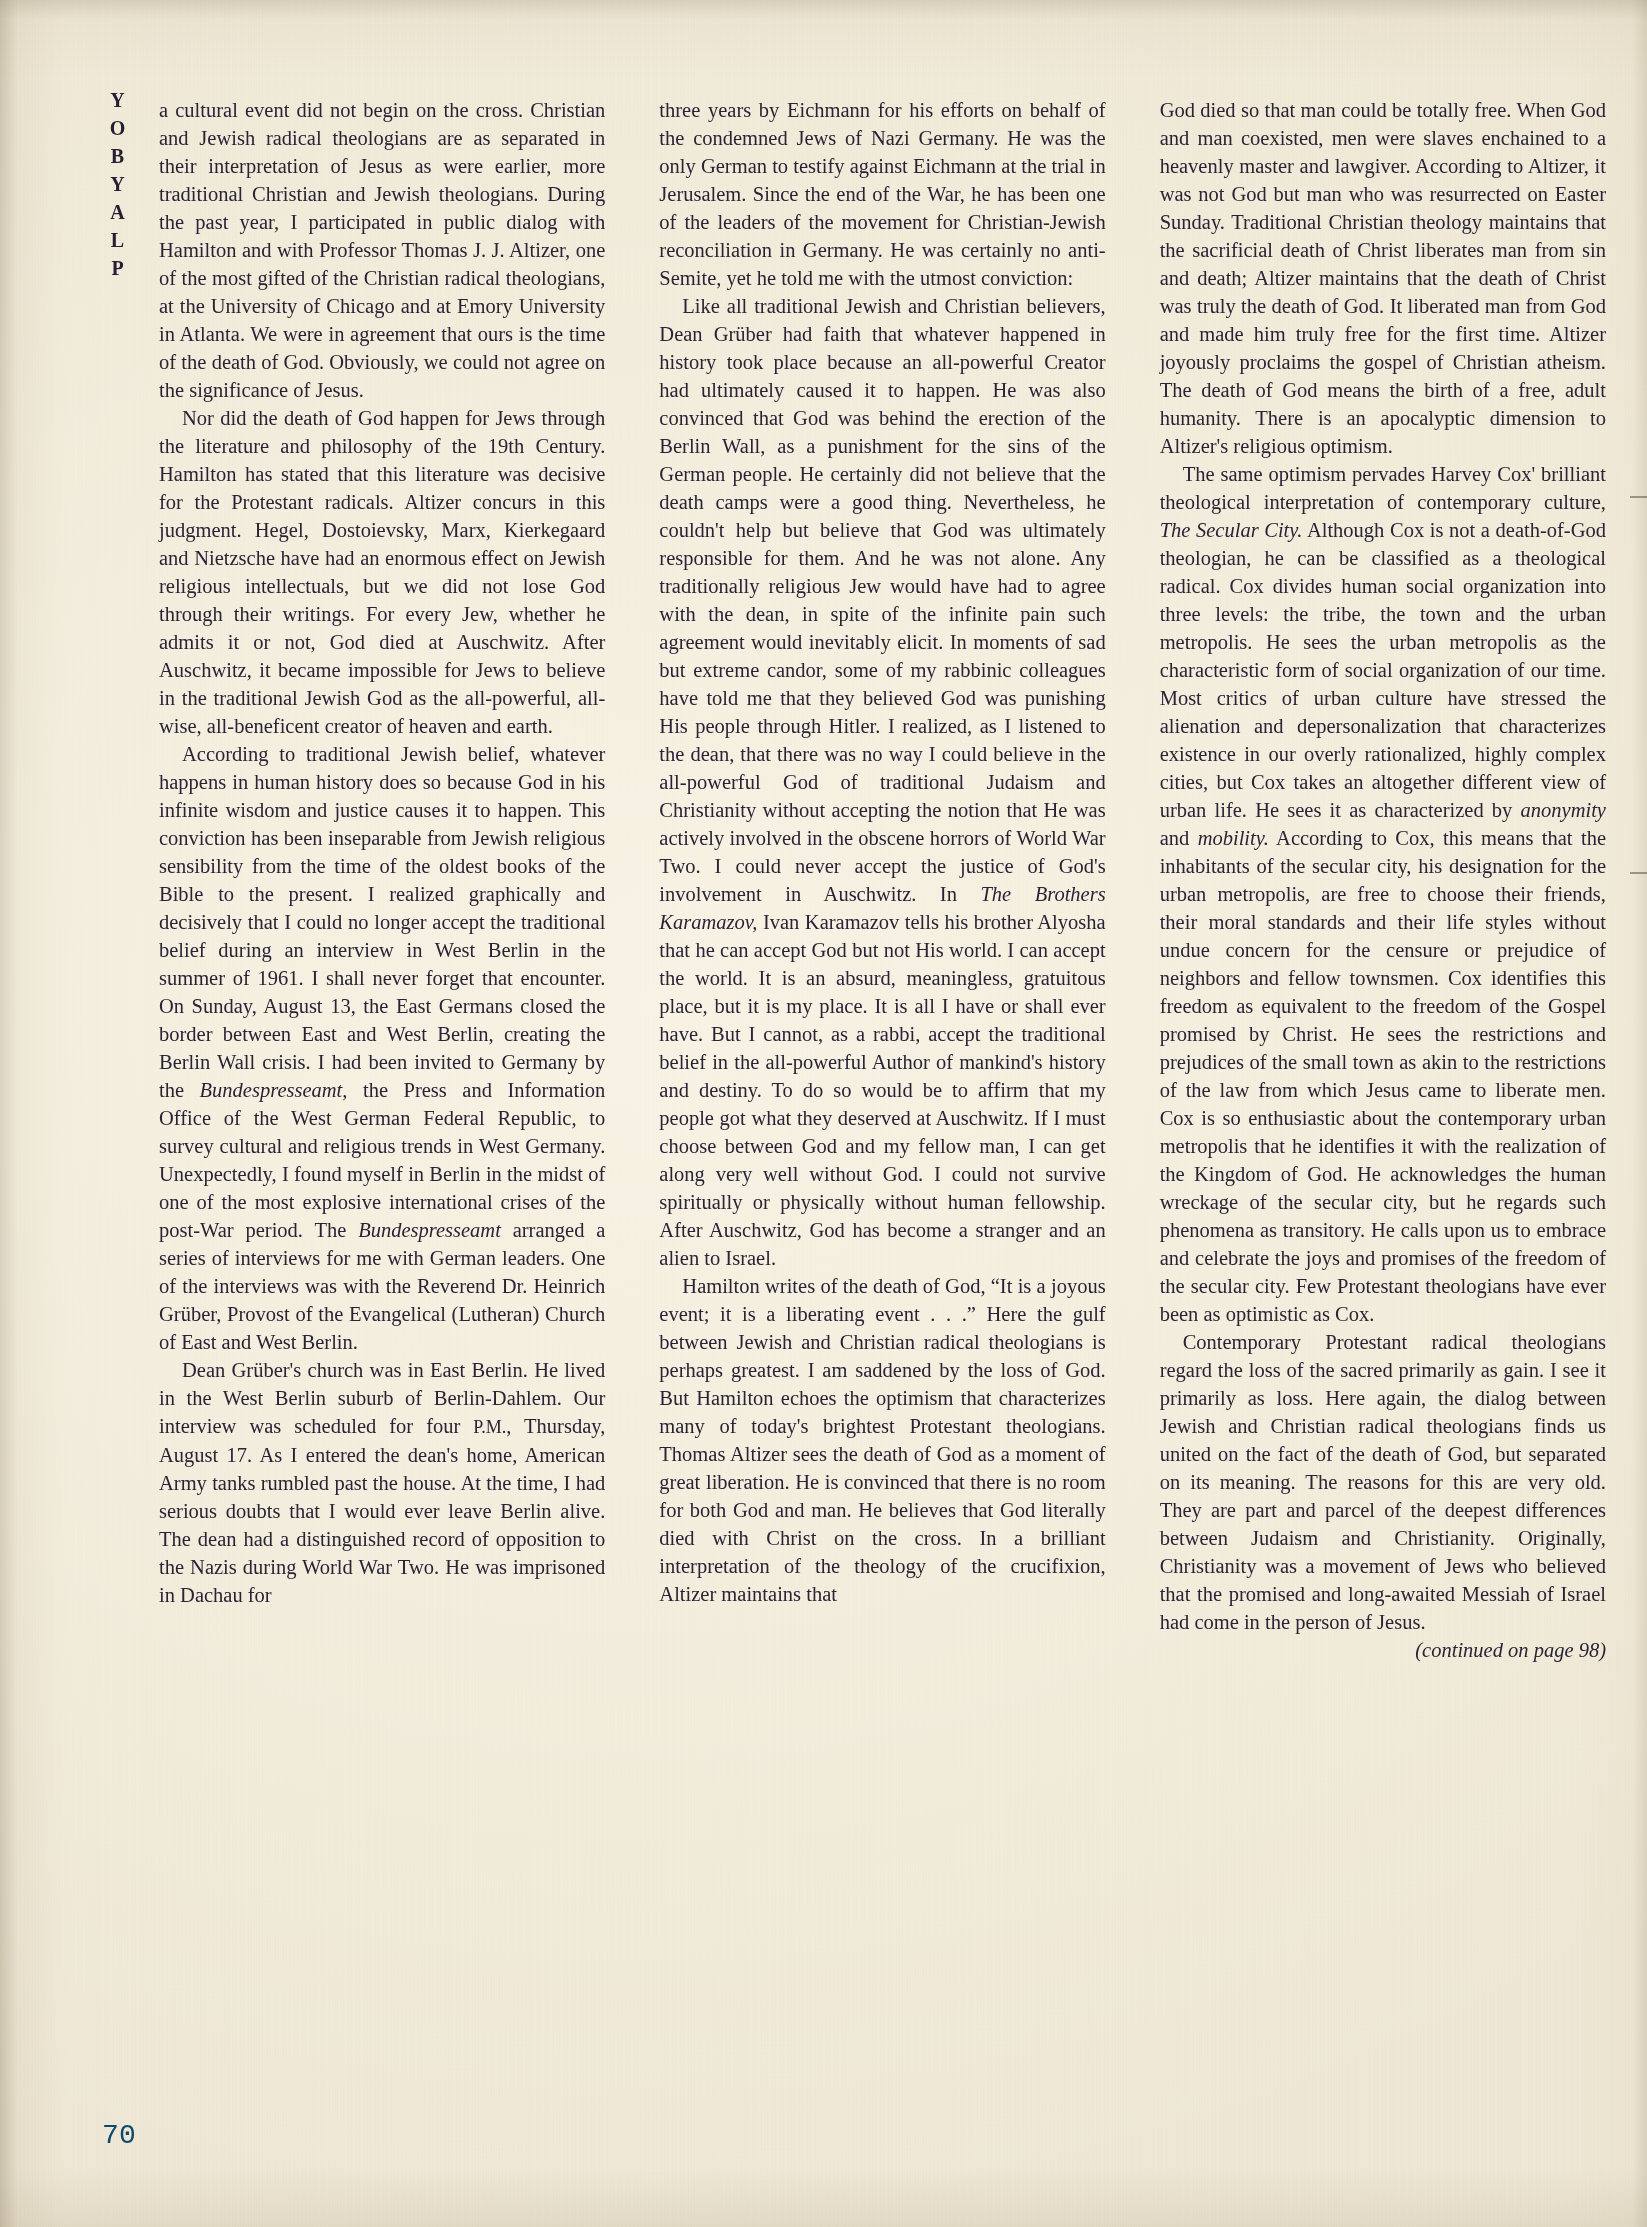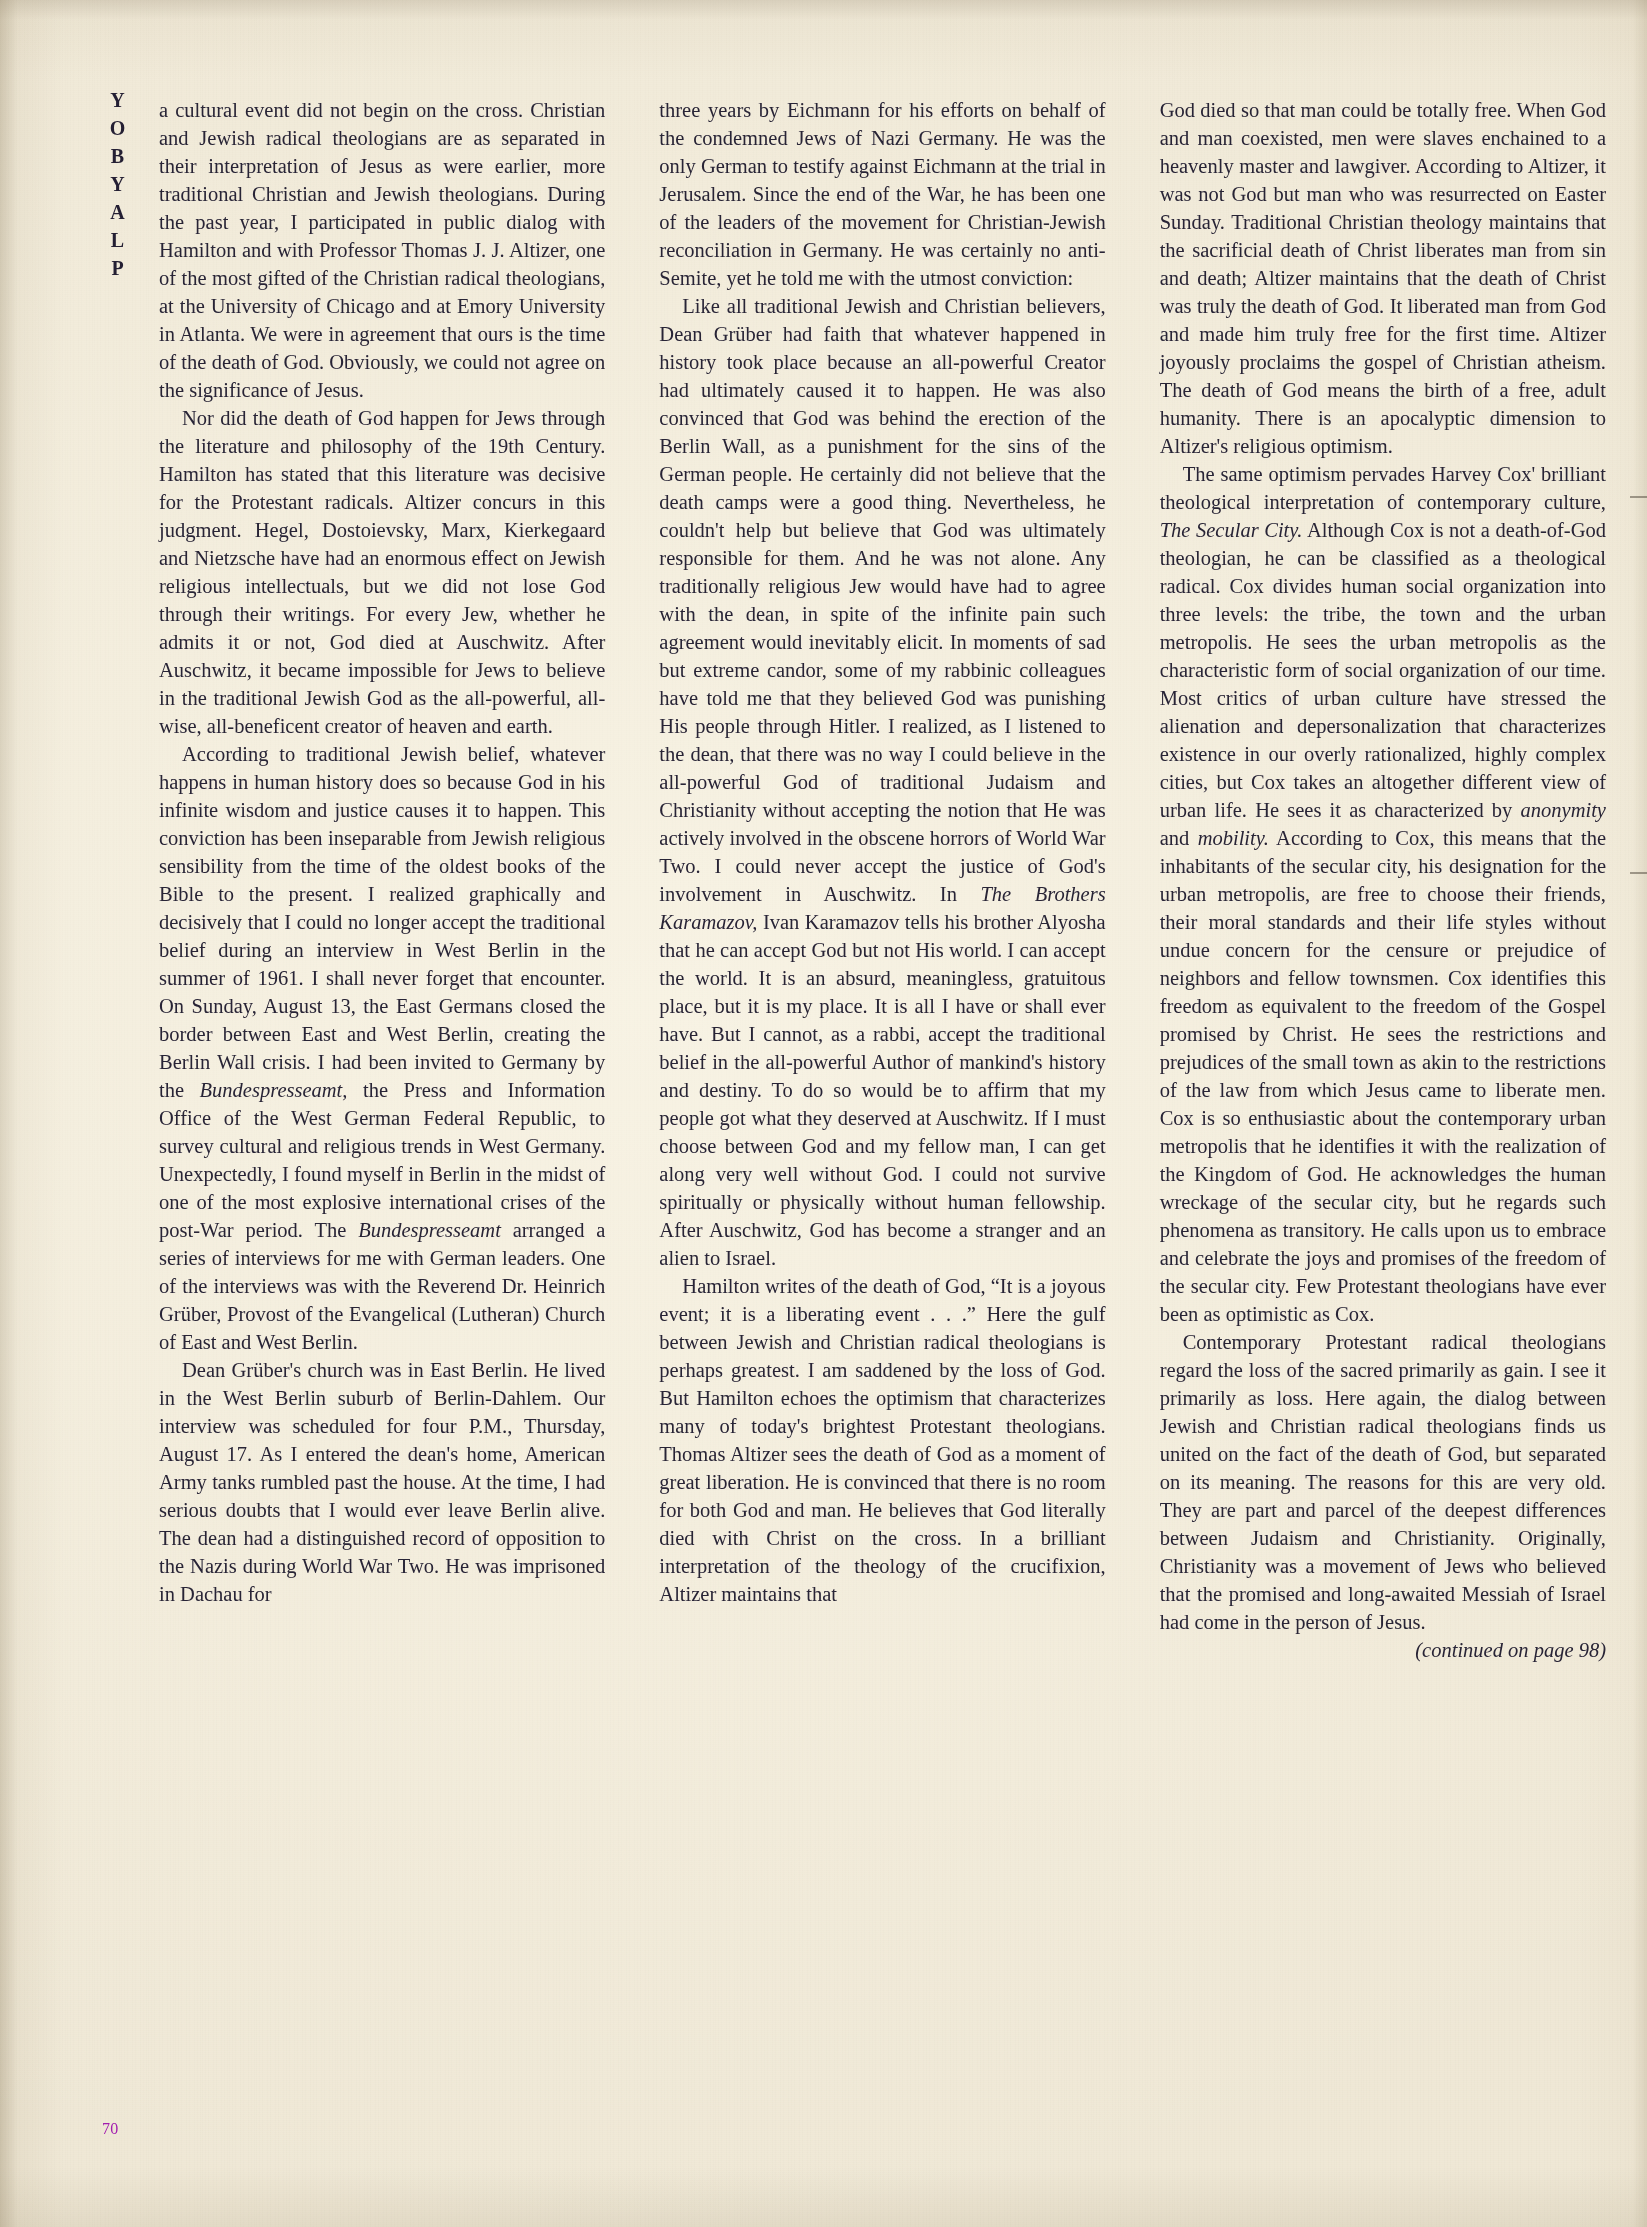--- a/index.html
+++ b/index.html
@@ -89,37 +89,37 @@
     text-indent: 0;
   }
   .col p.ind { text-indent: 23px; }
   .col p.quote {
     text-indent: 23px;
     font-style: italic;
   }
   .col i { font-style: italic; }
   .sc {
     font-variant: small-caps;
-    font-size: 21px;
+    font-size: 18px;
   }
   .contd {
     font-style: italic;
     text-align: right;
     text-indent: 0;
   }
   .col p.contd { text-align: right; }
 
   
   .folio {
     position: absolute;
     left: 102px;
     top: 2120px;
-    font-family: Liberation Serif, serif;
-    font-size: 16px;
-    color: #a21caf;
+    font-family: Liberation Mono, monospace;
+    font-size: 28px;
+    color: #0c4a6e;
     letter-spacing: 0.3px;
   }
 
   
   .edge-mark {
     position: absolute;
     right: 0;
     width: 17.5px;
     height: 2px;
     background: rgba(60,52,40,0.45);

